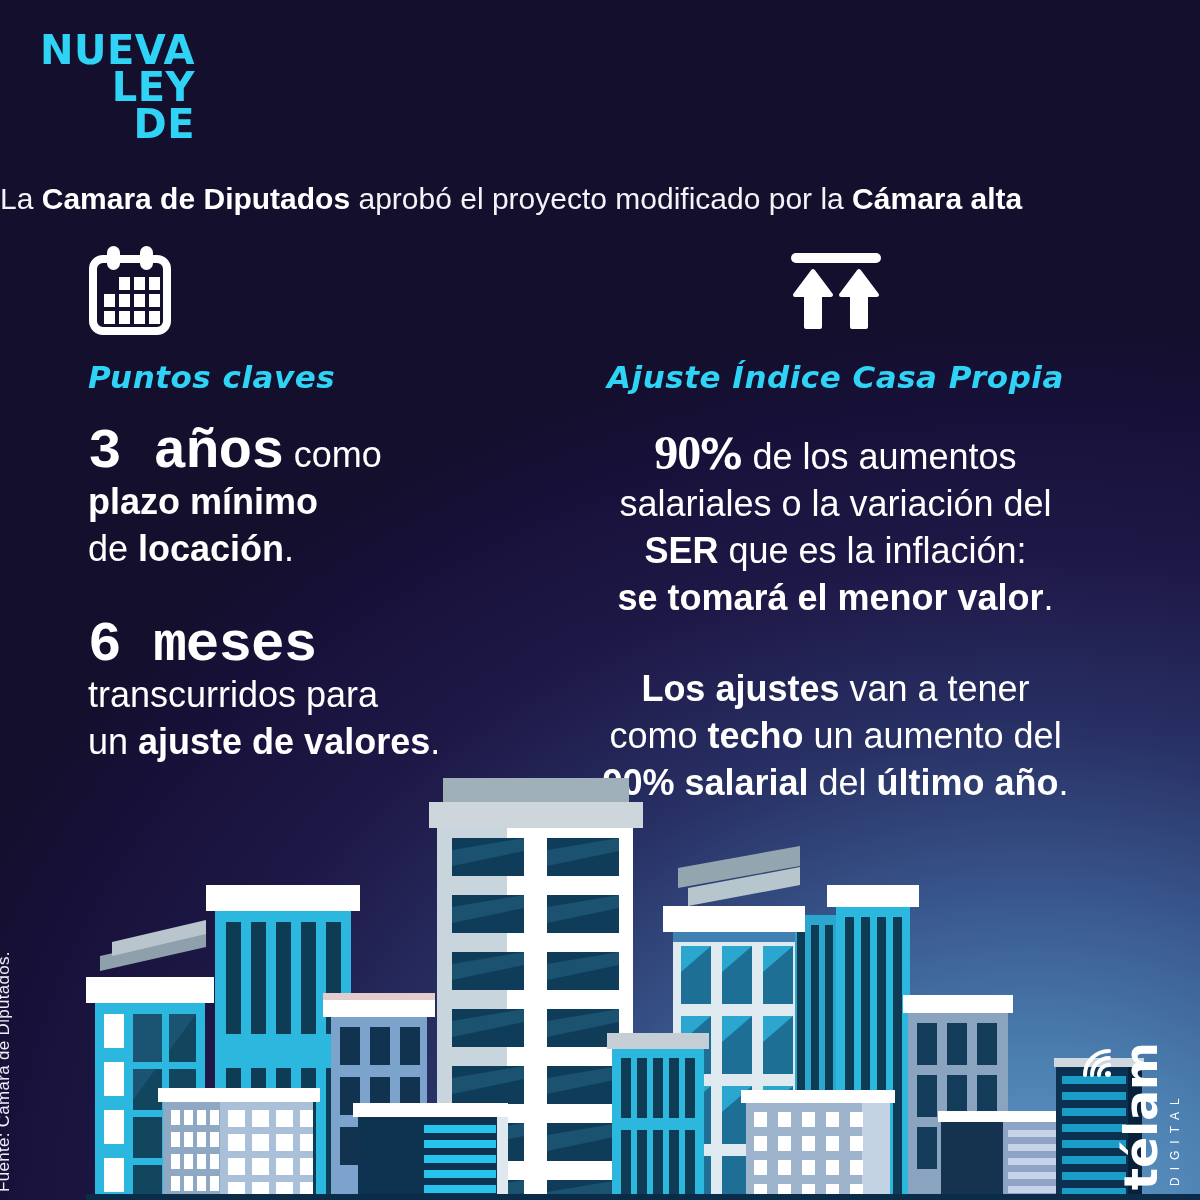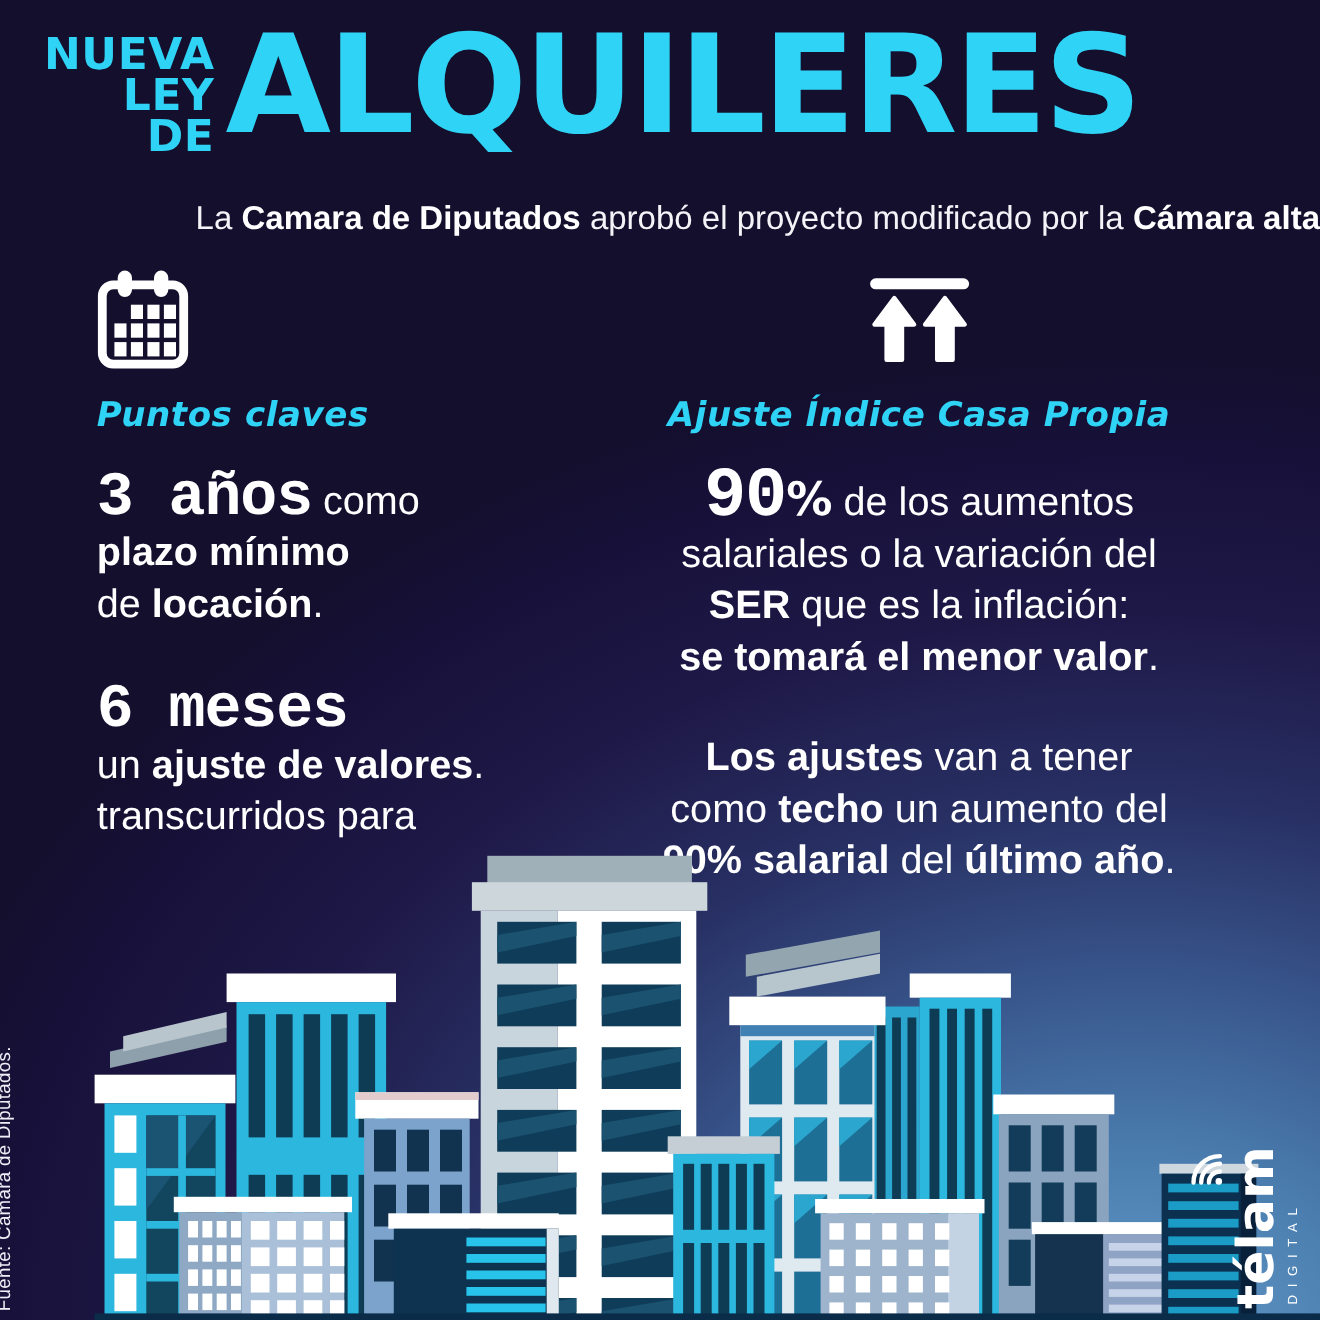--- a/index.html
+++ b/index.html
@@ -10,36 +10,36 @@
     background-image:radial-gradient(1150px 900px at 86% 102%,
       #649bc9 0%, #4c80b1 18%, #39588e 36%, #283064 55%,
       #1e1847 74%, #17113a 90%, #140f2d 100%);
   }
   
   .hdr{position:absolute;top:16px;left:40px;right:30px;display:flex;align-items:flex-start;}
   .kicker{padding-top:16px;text-align:right;color:#2fd3f5;
     font-family:"DejaVu Sans",sans-serif;font-weight:700;font-size:40px;line-height:37px;letter-spacing:.5px;}
   .main-title{margin:0 0 0 10px;color:#2fd3f5;font-family:"DejaVu Sans",sans-serif;
     font-weight:700;font-size:124px;line-height:124px;letter-spacing:-3px;white-space:nowrap;}
-  .subtitle{position:absolute;top:180px;left:0;right:0;margin:0;text-align:right;
+  .subtitle{position:absolute;top:180px;left:0;right:0;margin:0;text-align:left;
     font-size:30px;line-height:38px;color:#f4f3f8;}
   .subtitle .b{font-weight:700;color:#fff;}
   
   .cols{position:absolute;top:245px;left:88px;display:flex;gap:45px;}
   .col-left{width:430px;}
   .col-right{width:545px;text-align:center;}
   .icon-row{height:92px;margin-bottom:22px;}
   .sec-heading{margin:0 0 34px 0;color:#2fd3f5;font-family:"DejaVu Sans",sans-serif;
     font-style:italic;font-weight:700;font-size:31px;line-height:36px;letter-spacing:.5px;}
   .para{margin:0 0 50px 0;font-size:36px;line-height:47px;font-weight:400;color:#fff;}
   .col-right .para{margin-bottom:44px;}
   .para .line{display:block;}
   .b{font-weight:700;}
   .bignum{font-family:Liberation Mono, monospace;font-weight:700;font-size:56px;letter-spacing:-1px;margin-top:20px;}
-  .huge{font-family:Liberation Mono, monospace;font-weight:700;font-size:64px;letter-spacing:-1px;}
+  .huge{font-family:Liberation Serif, serif;font-weight:700;font-size:48px;letter-spacing:-1px;}
   .pct{font-family:"DejaVu Sans",sans-serif;font-weight:700;font-size:42px;}
   
   .skyline{position:absolute;left:0;bottom:0;width:1200px;height:430px;display:block;}
   
   .fuente{position:absolute;left:14px;bottom:8px;font-size:17px;letter-spacing:.3px;color:#efedf6;
     white-space:nowrap;transform:rotate(-90deg);transform-origin:left bottom;}
   .telam{position:absolute;left:1067px;top:1075px;width:150px;height:80px;
     transform:rotate(-90deg);}
   .telam-word{position:absolute;left:0;bottom:18px;font-family:"DejaVu Sans",sans-serif;
     font-weight:700;font-size:46px;line-height:46px;color:#fff;}
@@ -50,21 +50,20 @@
 <body>
 
 <div class="poster">
 
   <header class="hdr">
     <div class="kicker">
       <div>NUEVA</div>
       <div>LEY</div>
       <div>DE</div>
     </div>
-    <h1 class="main-title">ALQUILERES</h1>
   </header>
 
   <p class="subtitle">
     <span>La </span><span class="b">Camara de Diputados</span><span> aprobó el proyecto modificado por la </span><span class="b">Cámara alta</span>
   </p>
 
   <div class="cols">
 
     <section class="col-left">
       <div class="icon-row">
@@ -90,22 +89,22 @@
       <h2 class="sec-heading">Puntos claves</h2>
 
       <p class="para">
         <span class="line"><span class="bignum">3 años</span><span> como</span></span>
         <span class="line b">plazo mínimo</span>
         <span class="line"><span>de </span><span class="b">locación</span><span>.</span></span>
       </p>
 
       <p class="para">
         <span class="line"><span class="bignum">6 meses</span></span>
+        <span class="line">transcurridos para</span>
         <span class="line"><span>un </span><span class="b">ajuste de valores</span><span>.</span></span>
-        <span class="line">transcurridos para</span>
       </p>
     </section>
 
     <section class="col-right">
       <div class="icon-row">
         <svg width="92" height="84" viewBox="0 0 92 84" style="margin-top:6px">
           <rect x="1" y="2" width="90" height="10" rx="5" fill="#ffffff"></rect>
           <g fill="#ffffff" stroke="#ffffff" stroke-width="4" stroke-linejoin="round" stroke-linecap="round">
             <path d="M23 20 L41 44 L30 44 L30 76 L16 76 L16 44 L5 44 Z"></path>
             <path d="M69 20 L87 44 L76 44 L76 76 L62 76 L62 44 L51 44 Z"></path>

